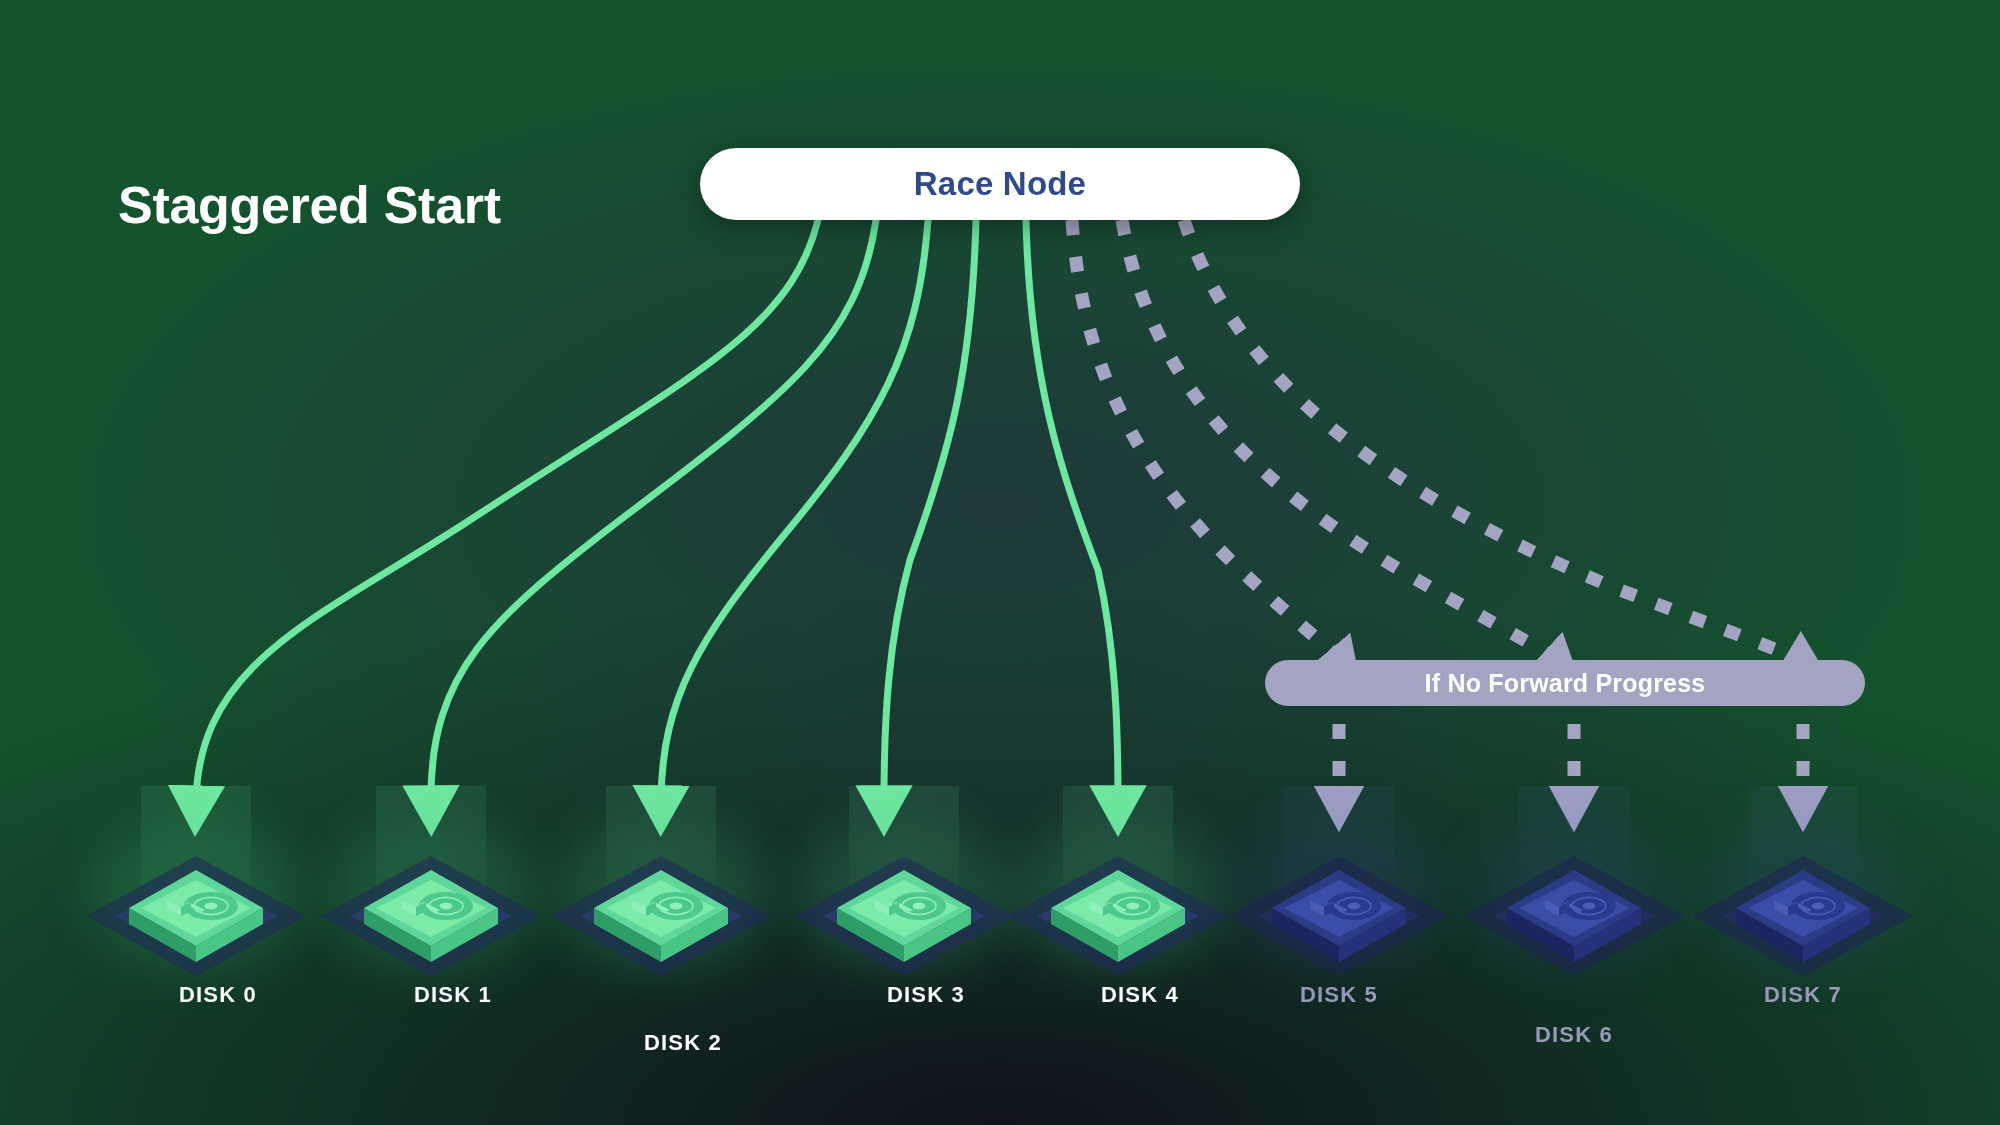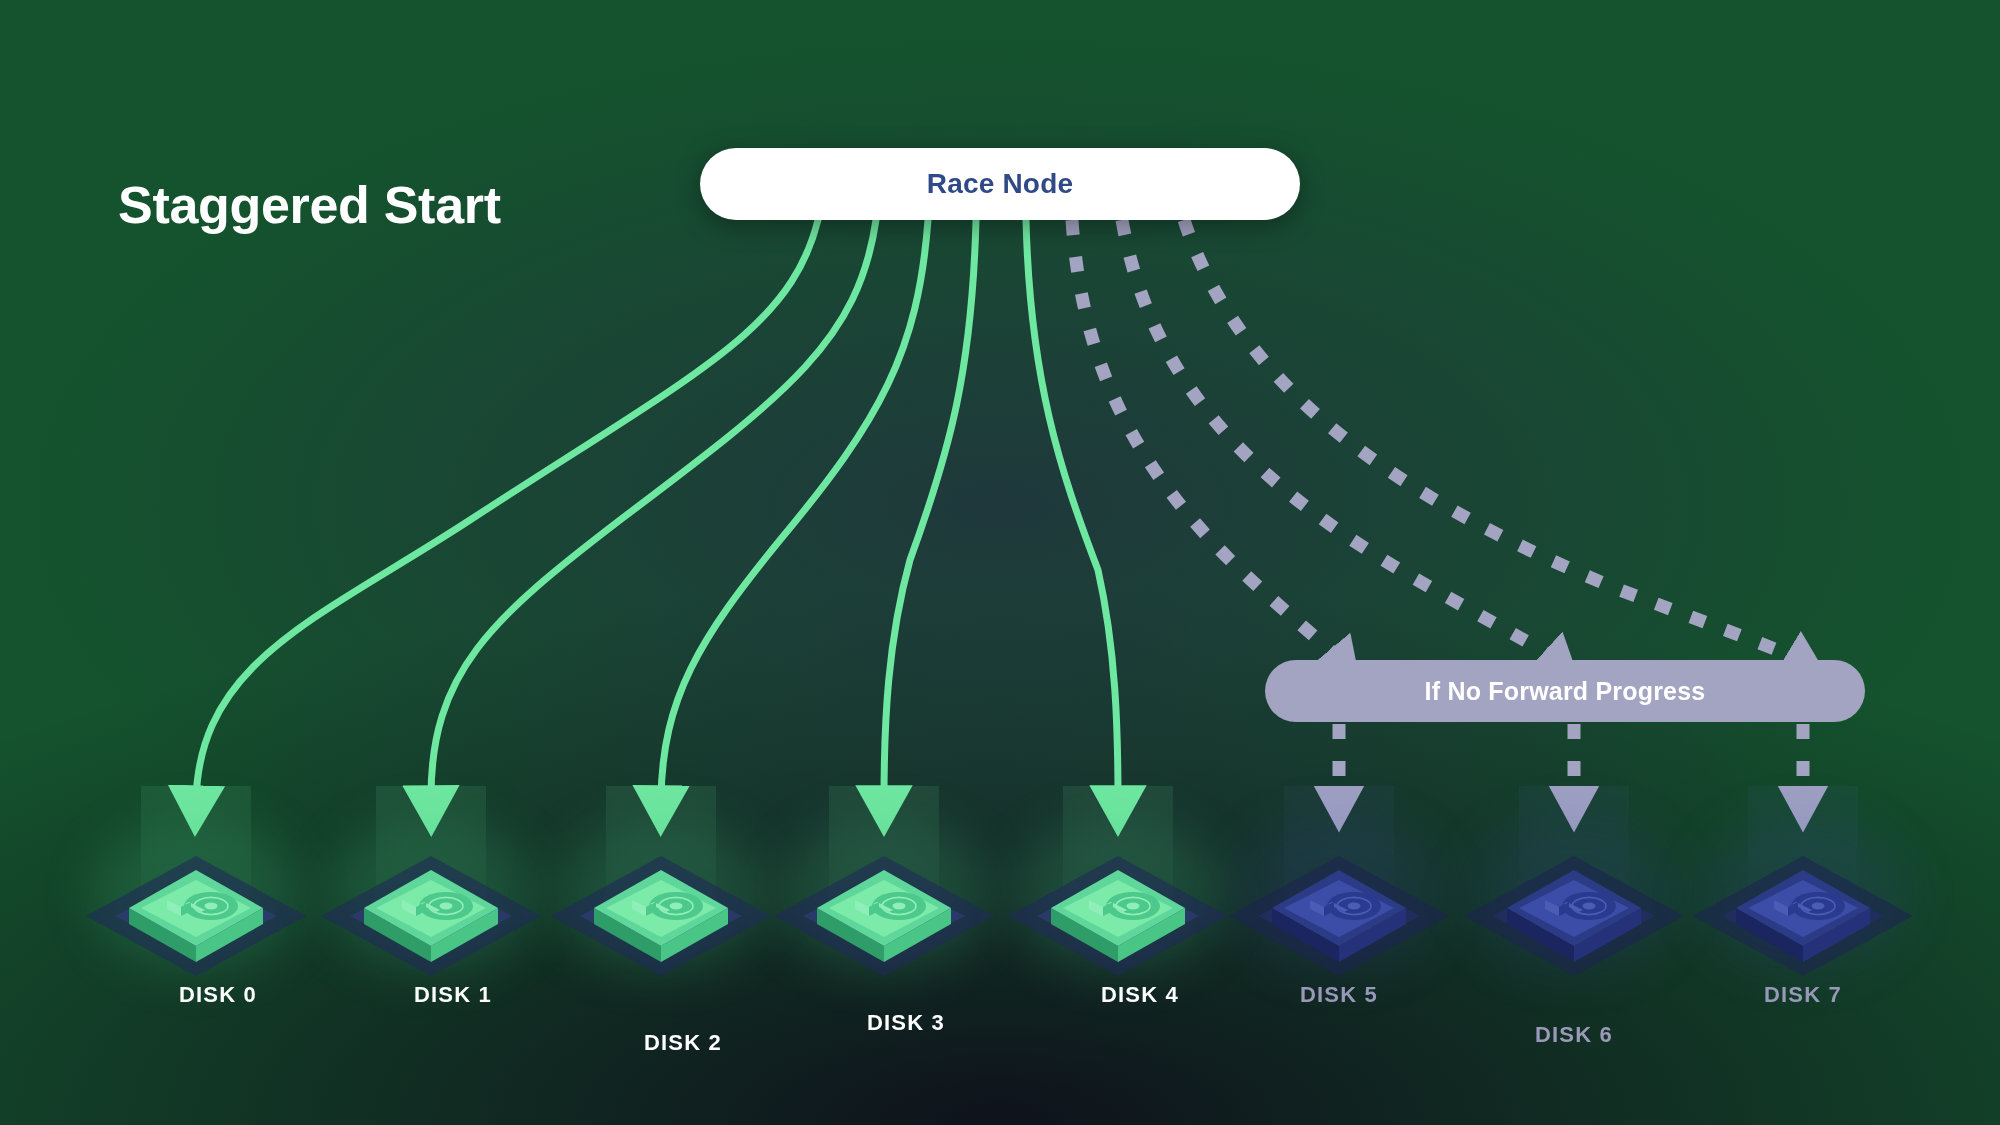--- a/index.html
+++ b/index.html
@@ -47,33 +47,33 @@
     width: 600px;
     height: 72px;
     background: #ffffff;
     border-radius: 36px;
     display: flex;
     align-items: center;
     justify-content: center;
     box-shadow: 0 6px 26px rgba(0,0,0,0.35);
   }
   #race-node .label {
-    font-size: 28px;
+    font-size: 33px;
     font-weight: bold;
     color: #2f4a86;
     letter-spacing: 0.2px;
   }
 
   
   #fallback-node {
     position: absolute;
     left: 1265px;
     top: 660px;
     width: 600px;
-    height: 62px;
+    height: 46px;
     background: #a3a3c2;
     border-radius: 31px;
     display: flex;
     align-items: center;
     justify-content: center;
   }
   #fallback-node .label {
     font-size: 25px;
     font-weight: bold;
     color: #ffffff;
@@ -260,21 +260,21 @@
     <ellipse cx="130" cy="94" rx="17" ry="8.6" fill="none" stroke="#8ef0b8" stroke-width="1.6"></ellipse>
     <ellipse cx="130" cy="94" rx="6.5" ry="3.4" fill="#8ef0b8"></ellipse>
 
     <path d="M104 92 L120 100 L124 98 L108 90 Z" fill="#8ef0b8"></path>
     <path d="M86 88 L100 95 L100 104 L86 97 Z" fill="#8ef0b8"></path>
     <path d="M100 95 L110 90 L110 99 L100 104 Z" fill="#4cc98b"></path>
   </svg>
         </div>
         <div class="label">DISK 2</div>
       </div>
-      <div class="disk active" style="left: 884px; gap: 28px;">
+      <div class="disk active" style="left: 904px;">
         <div class="art">
           <div class="beam"></div>
           <div class="glow"></div>
   <svg width="230" height="168" viewBox="0 0 230 168">
 
     <path d="M115 44 L225 104 L115 164 L5 104 Z" fill="rgba(32,42,88,0.60)"></path>
     <path d="M115 62 L196 104 L115 146 L34 104 Z" fill="rgba(45,60,115,0.75)"></path>
 
     <path d="M48 96 L115 134 L115 150 L48 112 Z" fill="#2f9d68"></path>
     <path d="M115 134 L182 96 L182 112 L115 150 Z" fill="#49c586"></path>

